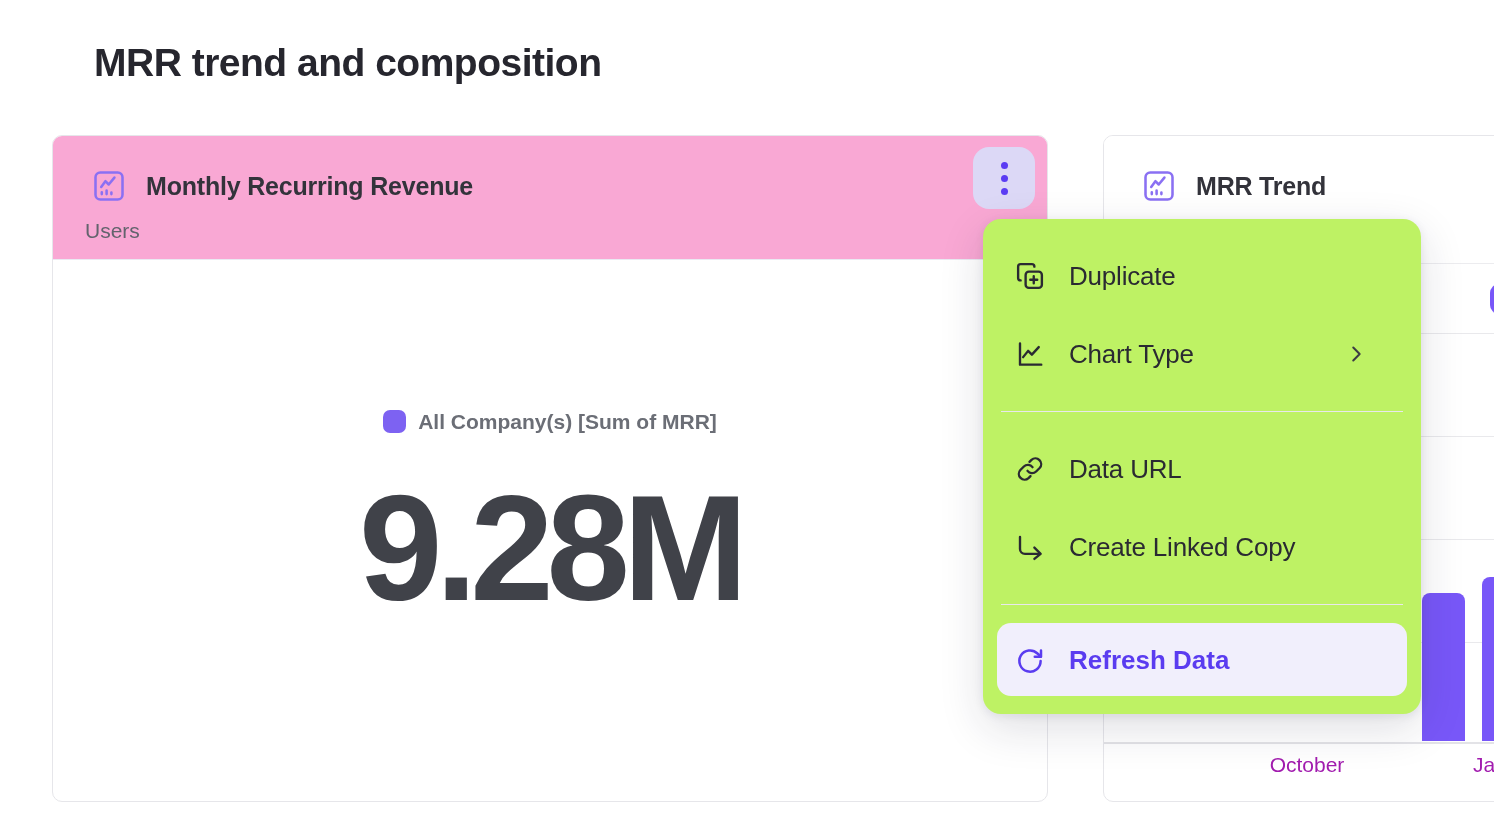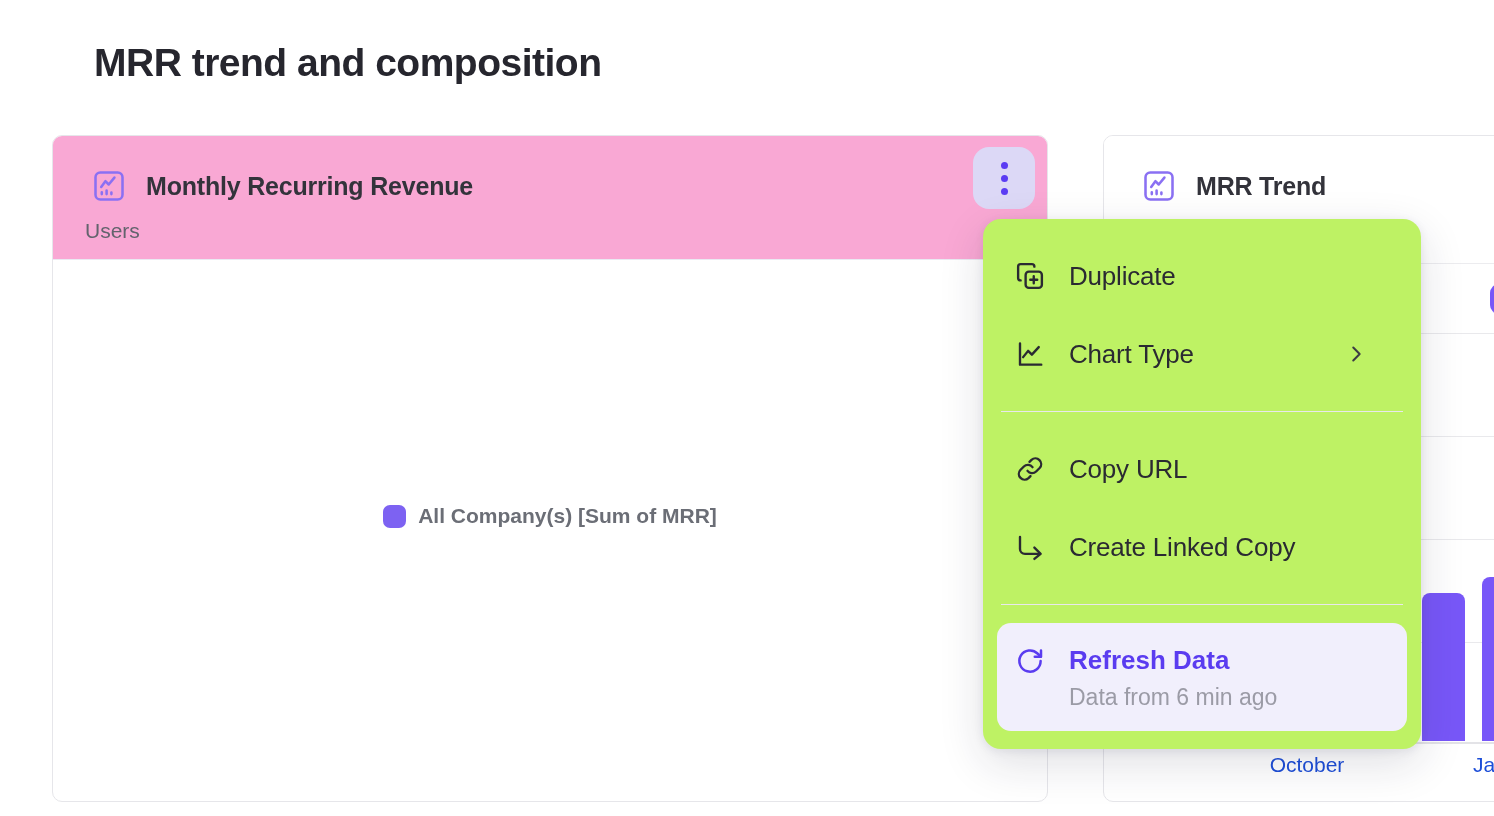--- a/index.html
+++ b/index.html
@@ -43,21 +43,21 @@
                letter-spacing:-7px; }
 
   
   .gridline { position:absolute; left:0; right:0; height:1px; background:#e9e9ec; }
   .axis-base { position:absolute; left:0; right:0; height:2px; background:#e3e3e7; }
   .trend-legend-swatch { position:absolute; left:386px; top:148px; width:30px; height:30px;
                          border-radius:9px; background:#7857f8; }
   .bar { position:absolute; bottom:60px; background:#7857f8; border-radius:8px 8px 0 0; }
   .bar-1 { left:318px; width:43px; }
   .bar-2 { left:378px; width:85px; }
-  .x-label { position:absolute; top:617px; font-size:21px; color:#1d4ed8; }
+  .x-label { position:absolute; top:617px; font-size:21px; color:#a21caf; }
   .x-label-october { left:155px; width:96px; text-align:center; }
   .x-label-ja { left:369px; }
 
   
   .menu { position:absolute; left:983px; top:219px; width:438px; background:#bef264;
           border-radius:18px; padding:18px 14px;
           box-shadow:0 14px 45px rgba(25,25,60,.14), 0 2px 10px rgba(25,25,60,.08);
           z-index:10; }
   .menu-item { height:78px; display:flex; align-items:center; gap:24px; padding:0 18px;
                border-radius:12px; cursor:pointer; }
@@ -102,20 +102,21 @@
             <i></i>
           </span>
       </button>
     </div>
 
     <div class="big-body">
       <div class="legend-row">
         <span class="legend-swatch"></span>
         <span class="legend-label">All Company(s) [Sum of MRR]</span>
       </div>
+      <div class="big-value">9.28M</div>
     </div>
   </section>
 
   <section class="card card-right">
     <div class="card-header">
       <div class="header-row">
         <span class="chart-badge">
           <svg viewBox="0 0 24 24" fill="none" stroke="currentColor" stroke-width="1.7" stroke-linecap="round" stroke-linejoin="round">
             <rect x="3" y="3" width="18" height="18" rx="3.2"></rect>
             <polyline points="6.8 12.6 9.6 8.8 11.8 11 15.6 6.4"></polyline>
@@ -171,21 +172,21 @@
 
     <div class="menu-divider"></div>
 
     <div class="menu-item">
       <span class="mi-icon">
         <svg viewBox="0 0 24 24" fill="none" stroke="currentColor" stroke-width="1.9" stroke-linecap="round" stroke-linejoin="round">
           <path d="M10 13.5a4.6 4.6 0 0 0 6.9.5l2.8-2.8a4.6 4.6 0 0 0-6.5-6.5l-1.6 1.6"></path>
           <path d="M14 10.5a4.6 4.6 0 0 0-6.9-.5l-2.8 2.8a4.6 4.6 0 0 0 6.5 6.5l1.6-1.6"></path>
         </svg>
       </span>
-      <span class="mi-label">Copy URL</span>
+      <span class="mi-label">Data URL</span>
     </div>
 
     <div class="menu-item">
       <span class="mi-icon">
         <svg viewBox="0 0 24 24" fill="none" stroke="currentColor" stroke-width="1.9" stroke-linecap="round" stroke-linejoin="round">
           <path d="M4 4v9.5a4 4 0 0 0 4 4h12"></path>
           <polyline points="15.5 12.5 20.5 17.5 15.5 21.5"></polyline>
         </svg>
       </span>
       <span class="mi-label">Create Linked Copy</span>
@@ -194,17 +195,16 @@
     <div class="menu-divider"></div>
 
     <div class="menu-refresh">
       <span class="mi-icon">
         <svg viewBox="0 0 24 24" fill="none" stroke="currentColor" stroke-width="2" stroke-linecap="round" stroke-linejoin="round">
           <path d="M20.5 12a8.5 8.5 0 1 1-2.5-6l2.6 2.4"></path>
           <polyline points="20.8 3.6 20.8 8.6 15.8 8.6"></polyline>
         </svg>
       </span>
       <span class="mi-label">Refresh Data</span>
-      <span class="mi-sublabel">Data from 6 min ago</span>
     </div>
 
   </div>
 </div>
 
 </body></html>

